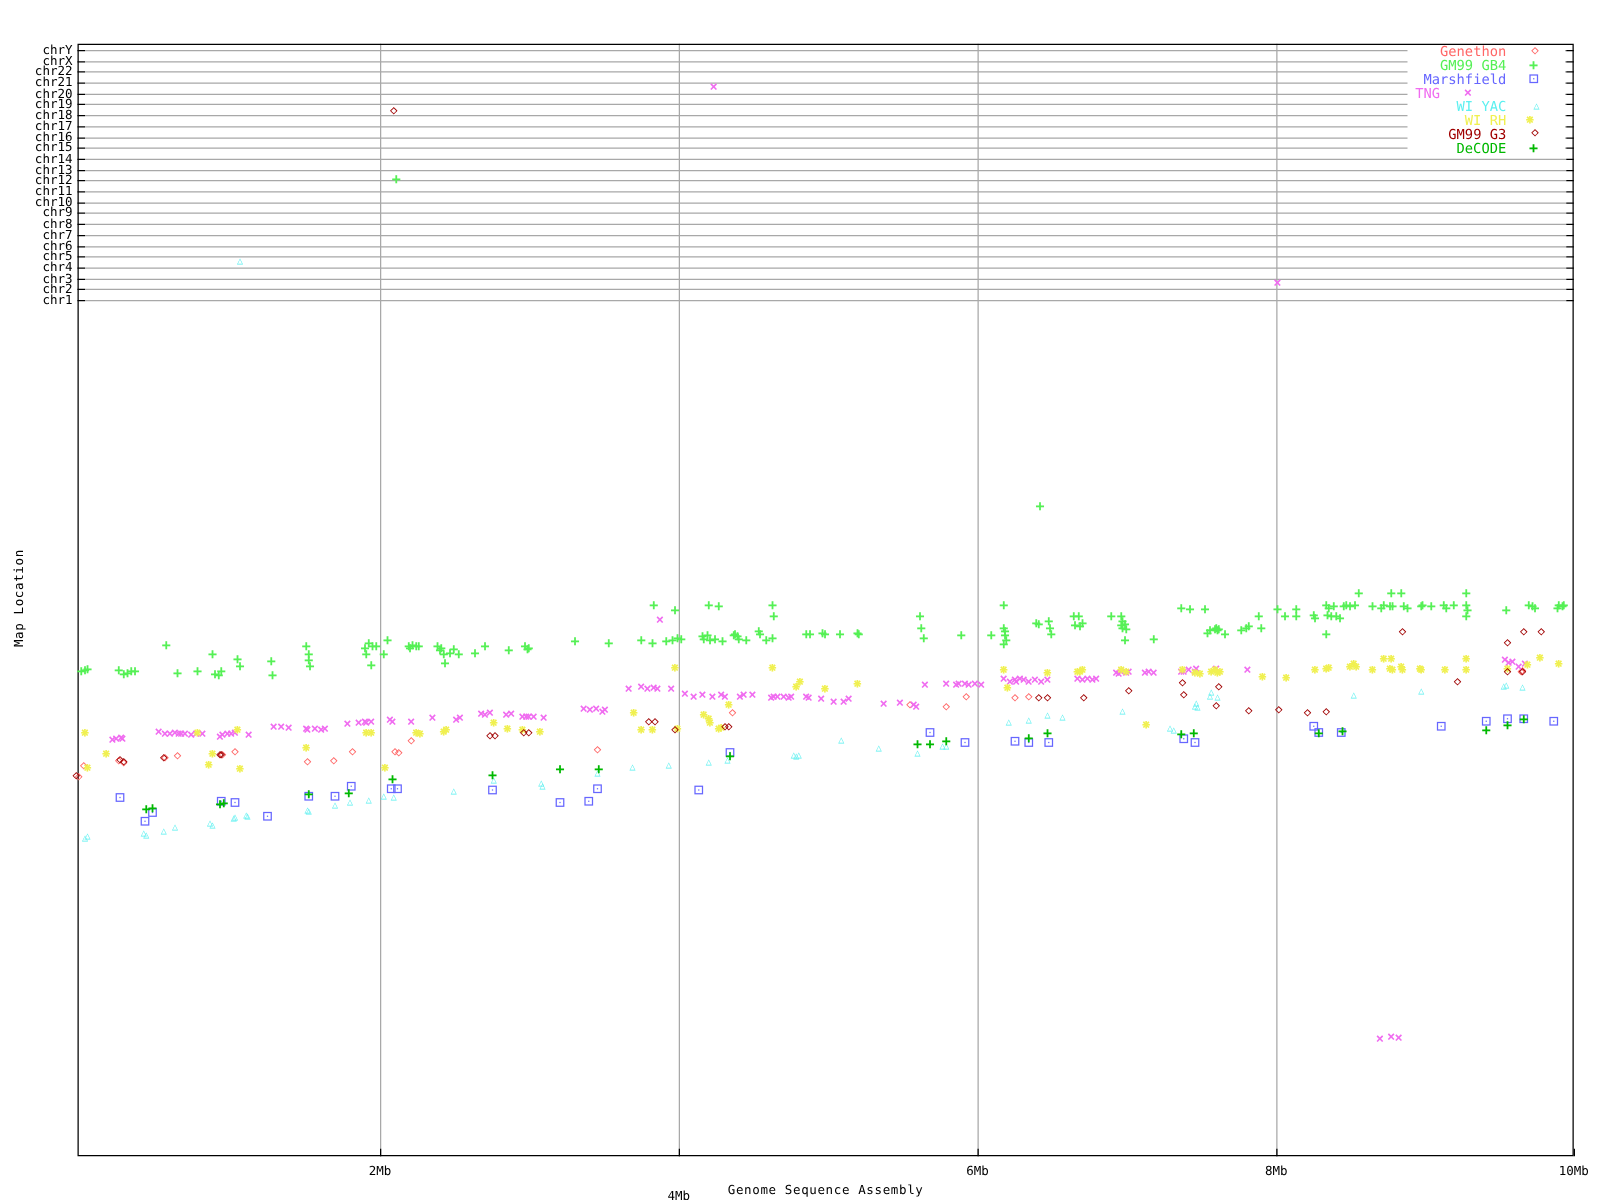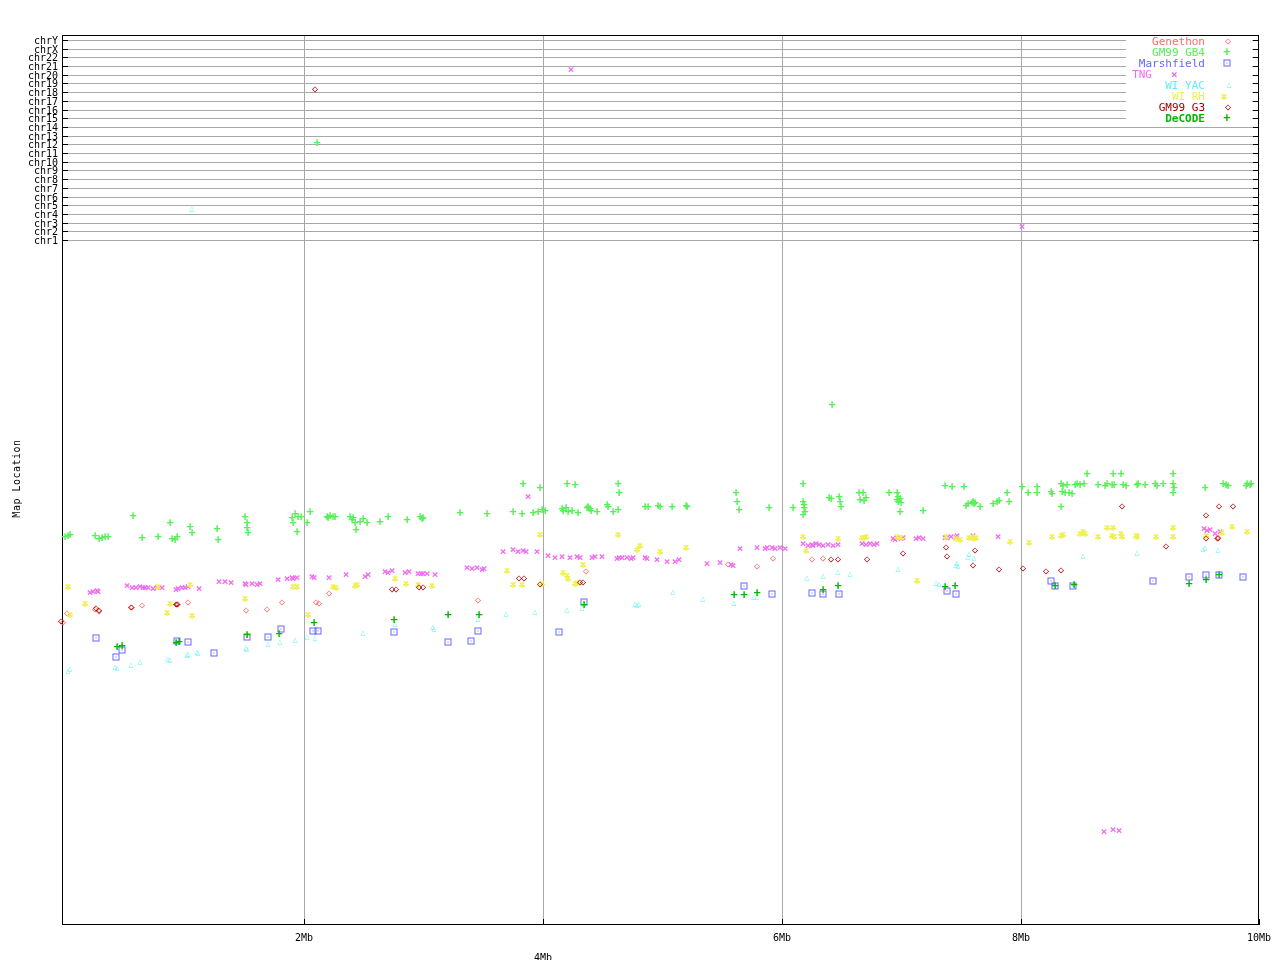--- a/index.html
+++ b/index.html
@@ -1004,21 +1004,21 @@
         <span class="mk mk-asterisk legmk" style="color: rgb(240, 240, 80);">
           <b>×</b>
           <b>+</b>
         </span>
       </div>
       <div class="legrow" style="left: 1126px; top: 102px; width: 126px; position: absolute;">
         <span class="leglab" style="color: rgb(160, 0, 0);">GM99 G3</span>
         <span class="mk mk-diamond legmk" style="color: rgb(160, 0, 0);">◇</span>
       </div>
       <div class="legrow" style="left: 1126px; top: 113px; width: 126px; position: absolute;">
-        <span class="leglab" style="color: rgb(0, 184, 0); font-weight: bold;">DeCODE</span>
+        <span class="leglab" style="color: rgb(0, 184, 0);">DeCODE</span>
         <span class="mk mk-plus legmk" style="color: rgb(0, 184, 0);">+</span>
       </div>
     </div>
   <div id="label-layer">
       <div class="rowlab abs" style="top: 36px; position: absolute;">chrY</div>
       <div class="rowlab abs" style="top: 45px; position: absolute;">chrX</div>
       <div class="rowlab abs" style="top: 53px; position: absolute;">chr22</div>
       <div class="rowlab abs" style="top: 62px; position: absolute;">chr21</div>
       <div class="rowlab abs" style="top: 71px; position: absolute;">chr20</div>
       <div class="rowlab abs" style="top: 79px; position: absolute;">chr19</div>
@@ -1039,13 +1039,14 @@
       <div class="rowlab abs" style="top: 210px; position: absolute;">chr4</div>
       <div class="rowlab abs" style="top: 219px; position: absolute;">chr3</div>
       <div class="rowlab abs" style="top: 227px; position: absolute;">chr2</div>
       <div class="rowlab abs" style="top: 236px; position: absolute;">chr1</div>
       <div class="xticklab abs" style="left: 304px; top: 932px; position: absolute;">2Mb</div>
       <div class="xticklab abs" style="left: 543px; top: 952px; position: absolute;">4Mb</div>
       <div class="xticklab abs" style="left: 782px; top: 932px; position: absolute;">6Mb</div>
       <div class="xticklab abs" style="left: 1021px; top: 932px; position: absolute;">8Mb</div>
       <div class="xticklab abs" style="left: 1259px; top: 932px; position: absolute;">10Mb</div>
     </div>
+  <div id="xlabel" class="abs">Genome Sequence Assembly</div>
 </div>
 
 </body></html>

